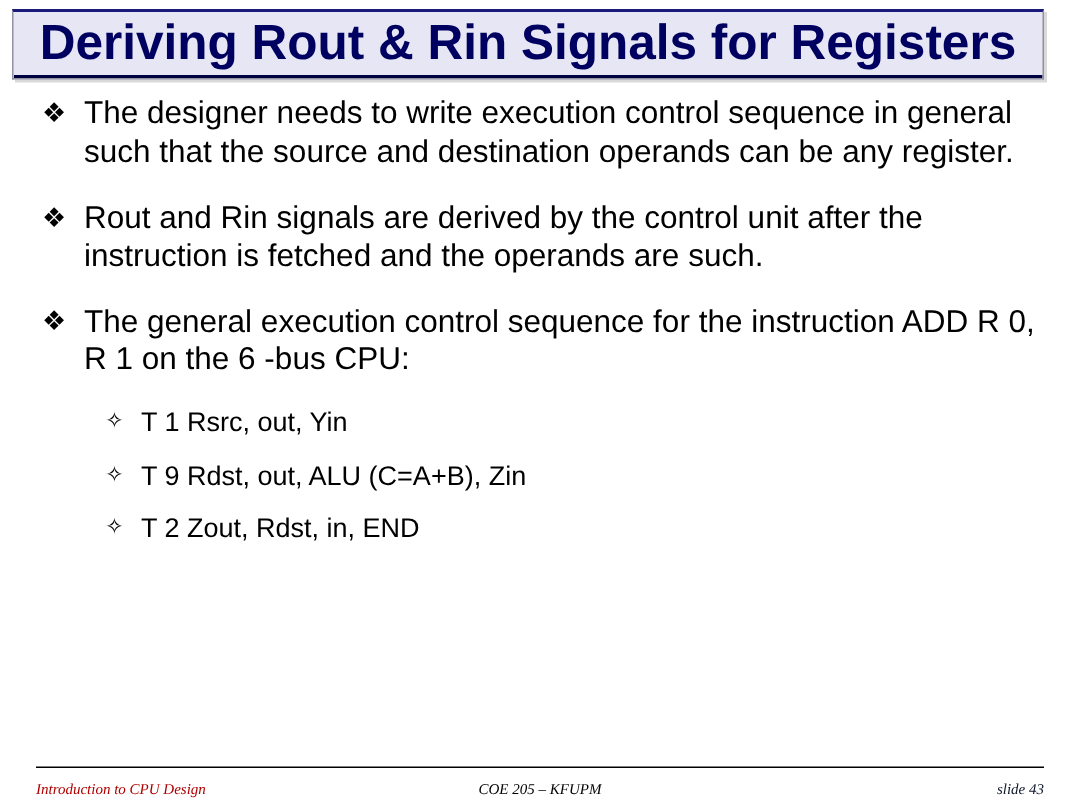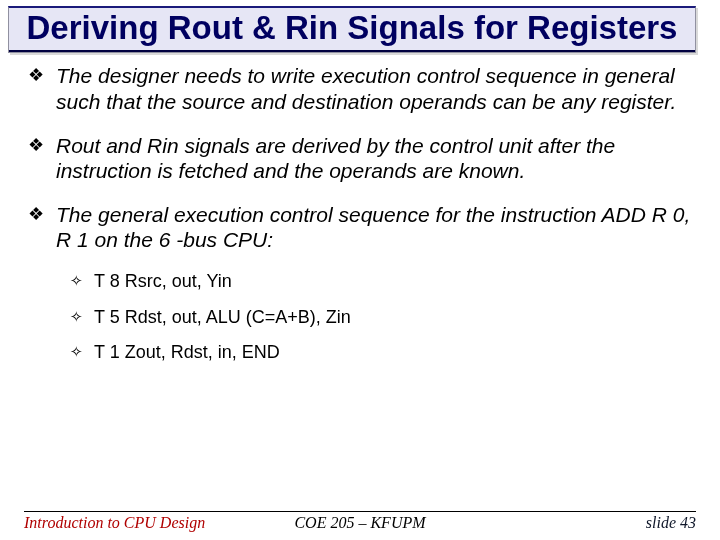--- a/index.html
+++ b/index.html
@@ -38,21 +38,21 @@
     line-height: 1.22;
     color: #000;
   }
   .bullet-l1 .mk {
     width: 28px;
     flex: 0 0 28px;
     font-size: 18px;
     color: #000;
     padding-top: 2px;
   }
-  .bullet-l1 .tx { flex: 1; font-style: italic; }
+  .bullet-l1 .tx { flex: 1; }
   .bullet-l2 {
     display: flex;
     align-items: flex-start;
     margin: 0 0 14px 42px;
     font-size: 18px;
     line-height: 1.2;
     color: #000;
   }
   .bullet-l2 .mk {
     width: 24px;
@@ -70,21 +70,21 @@
     border-top: 1px solid #000;
   }
   .footer {
     position: absolute;
     left: 24px;
     right: 24px;
     bottom: 8px;
     display: flex;
     justify-content: space-between;
     align-items: baseline;
-    font-size: 16px;
+    font-size: 10px;
     font-style: italic;
     font-family: "Times New Roman", Times, serif;
   }
   .footer .left { color: #b00000; }
   .footer .center { color: #000; position:absolute; left:0; right:0; text-align:center; }
   .footer .right { color: #0f172a; }
 </style>
 </head>
 <body>
 
@@ -92,37 +92,37 @@
   <div class="title">Deriving Rout &amp; Rin Signals for Registers</div>
 </div>
 
 <div class="content">
   <div class="bullet-l1">
     <span class="mk">❖</span>
     <span class="tx">The designer needs to write execution control sequence in general such that the source and destination operands can be any register.</span>
   </div>
   <div class="bullet-l1">
     <span class="mk">❖</span>
-    <span class="tx">Rout and Rin signals are derived by the control unit after the instruction is fetched and the operands are known.</span>
+    <span class="tx">Rout and Rin signals are derived by the control unit after the instruction is fetched and the operands are such.</span>
   </div>
   <div class="bullet-l1">
     <span class="mk">❖</span>
     <span class="tx">The general execution control sequence for the instruction ADD R 0, R 1 on the 6 -bus CPU:</span>
   </div>
   <div class="bullet-l2">
     <span class="mk">✧</span>
-    <span class="tx">T 8 Rsrc, out, Yin</span>
+    <span class="tx">T 1 Rsrc, out, Yin</span>
   </div>
   <div class="bullet-l2">
     <span class="mk">✧</span>
-    <span class="tx">T 5 Rdst, out, ALU (C=A+B), Zin</span>
+    <span class="tx">T 9 Rdst, out, ALU (C=A+B), Zin</span>
   </div>
   <div class="bullet-l2">
     <span class="mk">✧</span>
-    <span class="tx">T 1 Zout, Rdst, in, END</span>
+    <span class="tx">T 2 Zout, Rdst, in, END</span>
   </div>
 </div>
 
 <div class="footer-line"></div>
 <div class="footer">
   <span class="left">Introduction to CPU Design</span>
   <span class="center">COE 205 – KFUPM</span>
   <span class="right">slide 43</span>
 </div>
 

